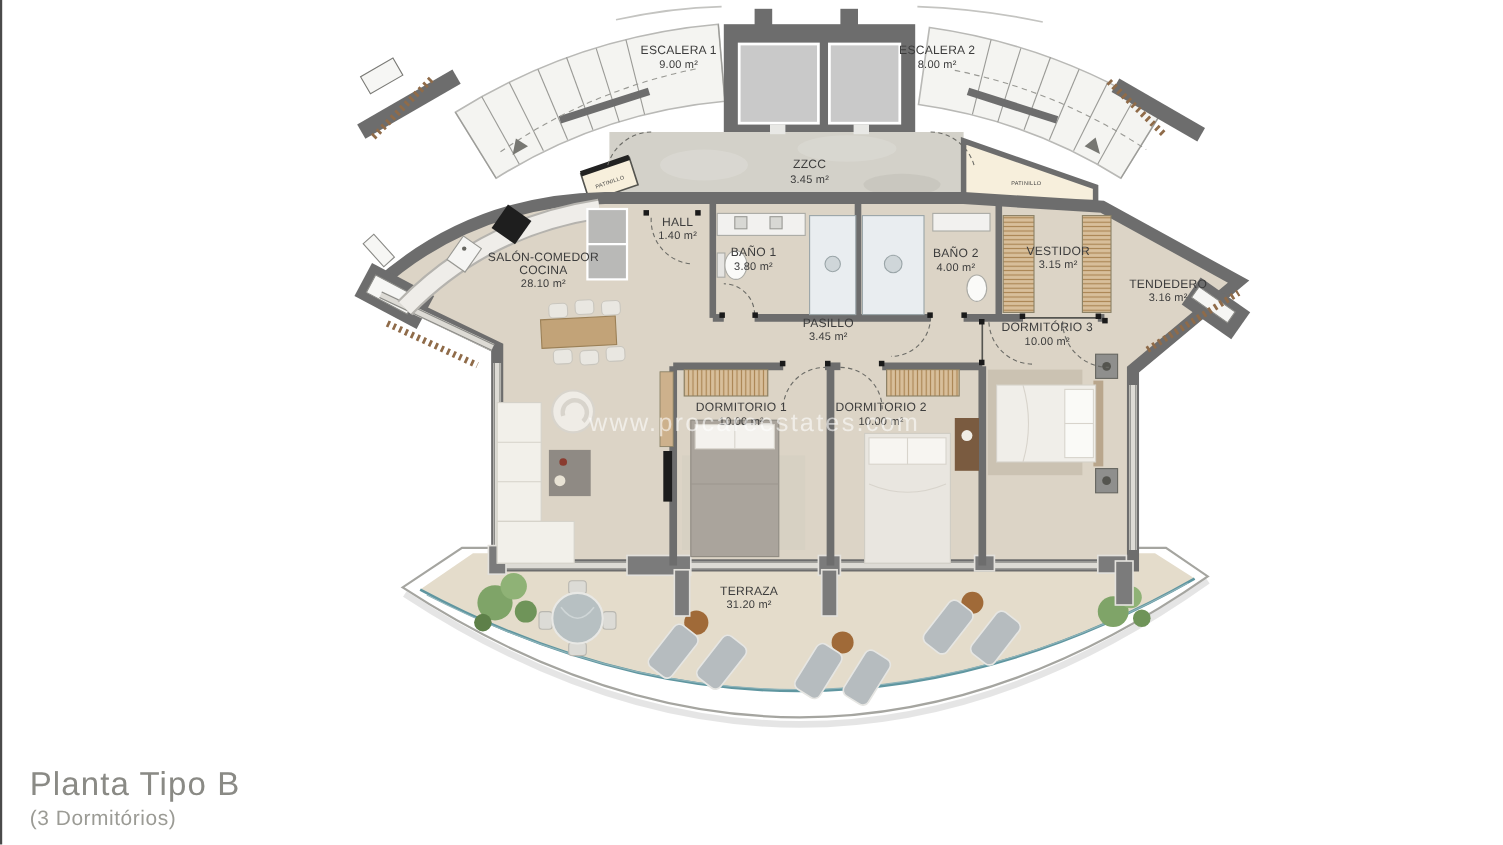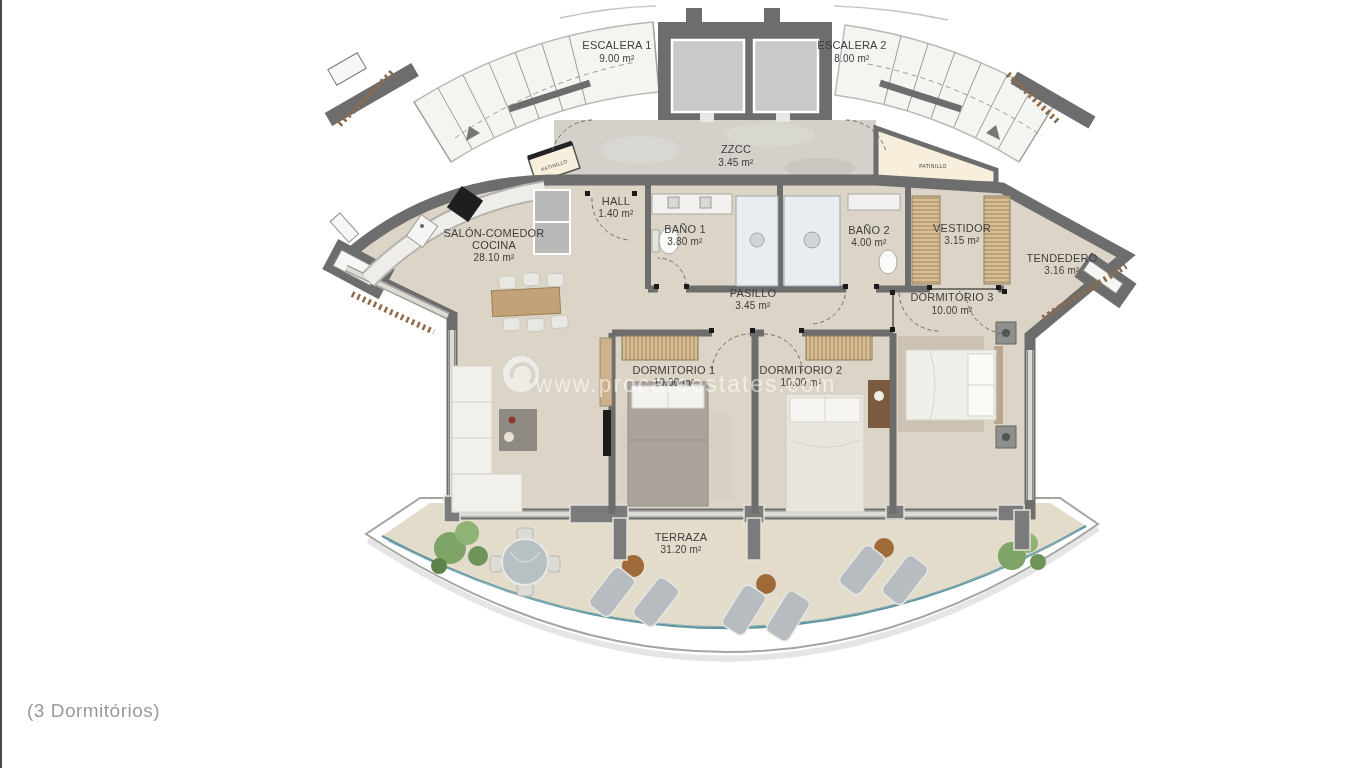--- a/index.html
+++ b/index.html
@@ -350,17 +350,18 @@
     <text class="lbl" x="801" y="374">DORMITORIO 2</text>
     <text class="lbl-area" x="801" y="386">10.00 m²</text>
     <text class="lbl" x="681" y="541">TERRAZA</text>
     <text class="lbl-area" x="681" y="553">31.20 m²</text>
   </g>
 
   <text class="watermark" x="686" y="392" text-anchor="middle">www.procareestates.com</text>
 </svg>
 
 <div class="title-block">
+  <div class="title">Planta Tipo B</div>
   <div class="subtitle">(3 Dormitórios)</div>
 </div>
 
 <div class="left-edge"></div>
 </div>
 
 </body></html>

